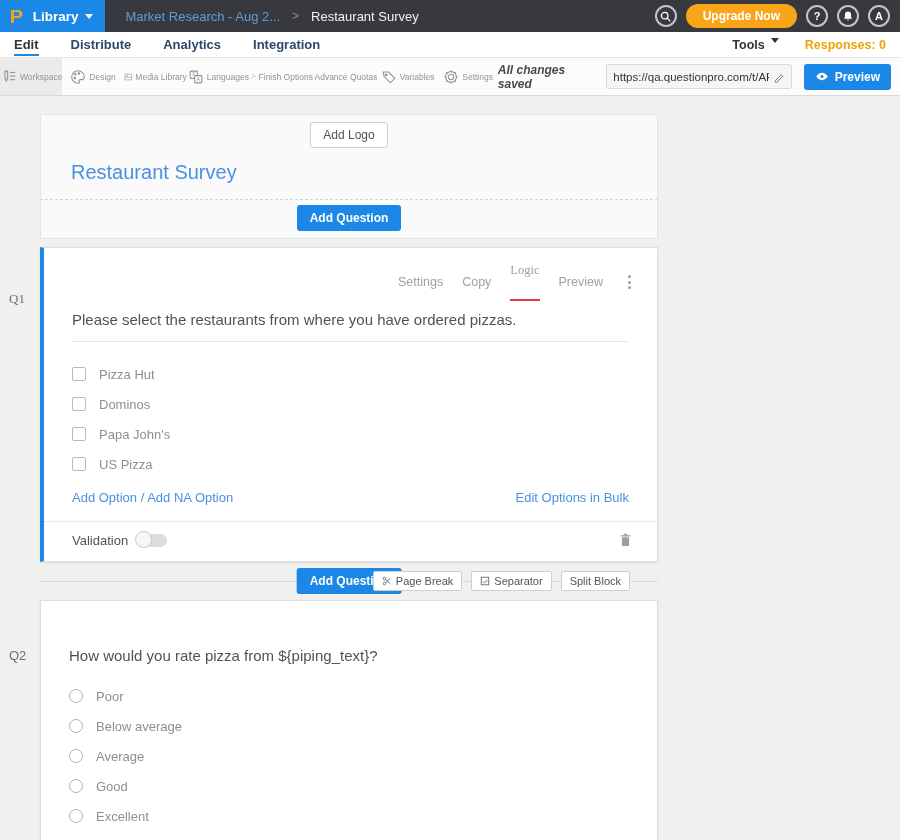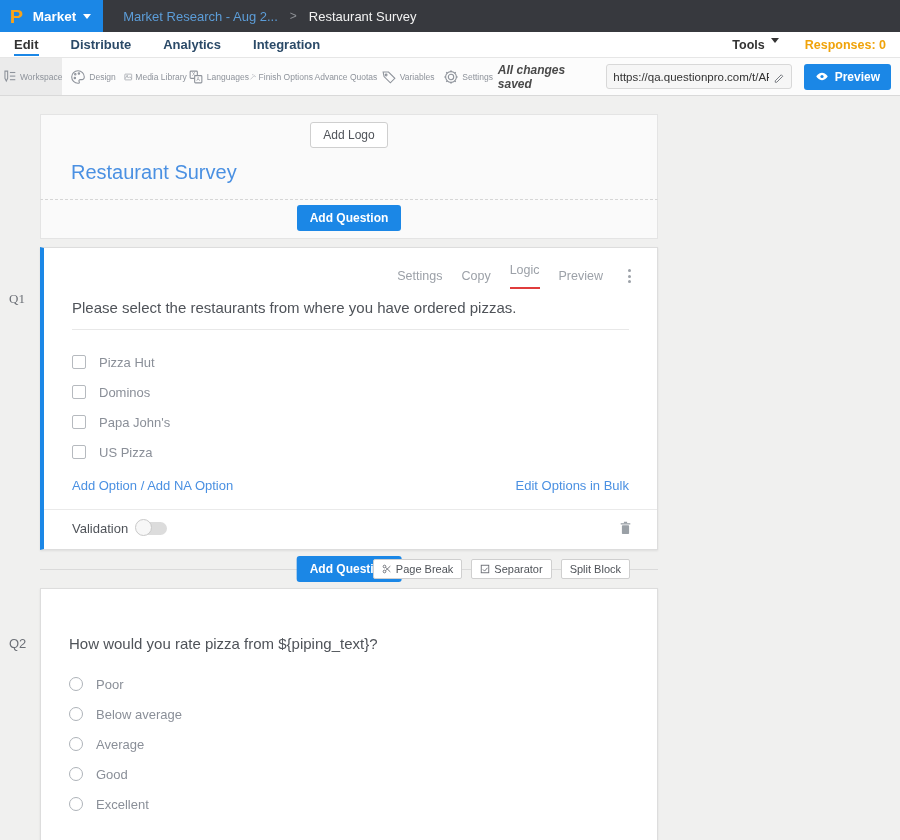--- a/index.html
+++ b/index.html
@@ -69,21 +69,21 @@
     font-weight:bold; font-size:12px; padding:6px 13px; cursor:pointer; }
 
   .qwrap { position:relative; margin-top:8px; }
   .qcard { background:#fff; border:1px solid #DDDDDD; box-shadow:0 1px 2px rgba(0,0,0,0.08); }
   .qcard.selected { border-left:4px solid #1B87E6; }
   .qlabel { position:absolute; left:-31px; font-size:13px; color:#6B6F76; }
 
   .qmenu { display:flex; justify-content:flex-end; align-items:center; gap:19px;
     padding:15px 22px 4px 28px; font-size:12.5px; color:#9CA1A8; }
   .qmenu-item { cursor:pointer; }
-  .qmenu-item.logic { border-bottom:2px solid #E03C3C; padding-bottom:10px; }
+  .qmenu-item.logic { border-bottom:2px solid #E03C3C; padding-bottom:21px;font-family:Liberation Serif, serif; }
   .kebab { display:flex; flex-direction:column; gap:2.5px; padding:2px 4px; cursor:pointer; margin-left:2px; }
   .kebab i { width:3px; height:3px; border-radius:50%; background:#9CA1A8; }
 
   .qtext { margin:6px 28px 0; font-size:15px; color:#4F5359; }
   .qtext.editable { padding-bottom:13px; border-bottom:1px solid #E8E8E8; }
 
   .opts { margin:17px 28px 0; }
   .opt { display:flex; align-items:center; gap:13px; height:30px; cursor:pointer; }
   .cbox { width:14px; height:14px; border:1px solid #B6BABF; border-radius:2px; background:#fff; flex:0 0 auto; }
   .rad { width:14px; height:14px; border:1px solid #AEB3B9; border-radius:50%; background:#fff; flex:0 0 auto; }
@@ -113,29 +113,46 @@
 </style>
 </head>
 <body>
 
 <div class="app">
 
   <header class="topbar">
     <div class="logo-area">
       <span class="logo-p">P</span>
       <span class="surveys">
-        <span>Market</span>
+        <span>Library</span>
         <span class="caret-down"></span>
       </span>
     </div>
     <nav class="breadcrumb">
       <a class="bc-parent">Market Research - Aug 2...</a>
       <span class="bc-sep">&gt;</span>
       <span class="bc-current">Restaurant Survey</span>
     </nav>
+    <div class="topbar-right">
+      <span class="circle-btn">
+        <svg width="13" height="13" viewBox="0 0 16 16">
+          <circle cx="7" cy="7" r="4" fill="none" stroke="#fff" stroke-width="1.6"></circle>
+          <line x1="10" y1="10" x2="14" y2="14" stroke="#fff" stroke-width="1.6"></line>
+        </svg>
+      </span>
+      <button class="upgrade-btn">Upgrade Now</button>
+      <span class="circle-btn">?</span>
+      <span class="circle-btn">
+        <svg width="12" height="12" viewBox="0 0 16 16">
+          <path d="M8 2a4 4 0 0 0-4 4v3l-1.5 2.5h11L12 9V6a4 4 0 0 0-4-4z" fill="#fff"></path>
+          <path d="M6.5 12.5a1.5 1.5 0 0 0 3 0" fill="#fff"></path>
+        </svg>
+      </span>
+      <span class="circle-btn">A</span>
+    </div>
   </header>
 
   <nav class="navrow">
     <div class="nav-tabs">
       <span class="nav-tab active">Edit</span>
       <span class="nav-tab">Distribute</span>
       <span class="nav-tab">Analytics</span>
       <span class="nav-tab">Integration</span>
     </div>
     <div class="nav-right">

